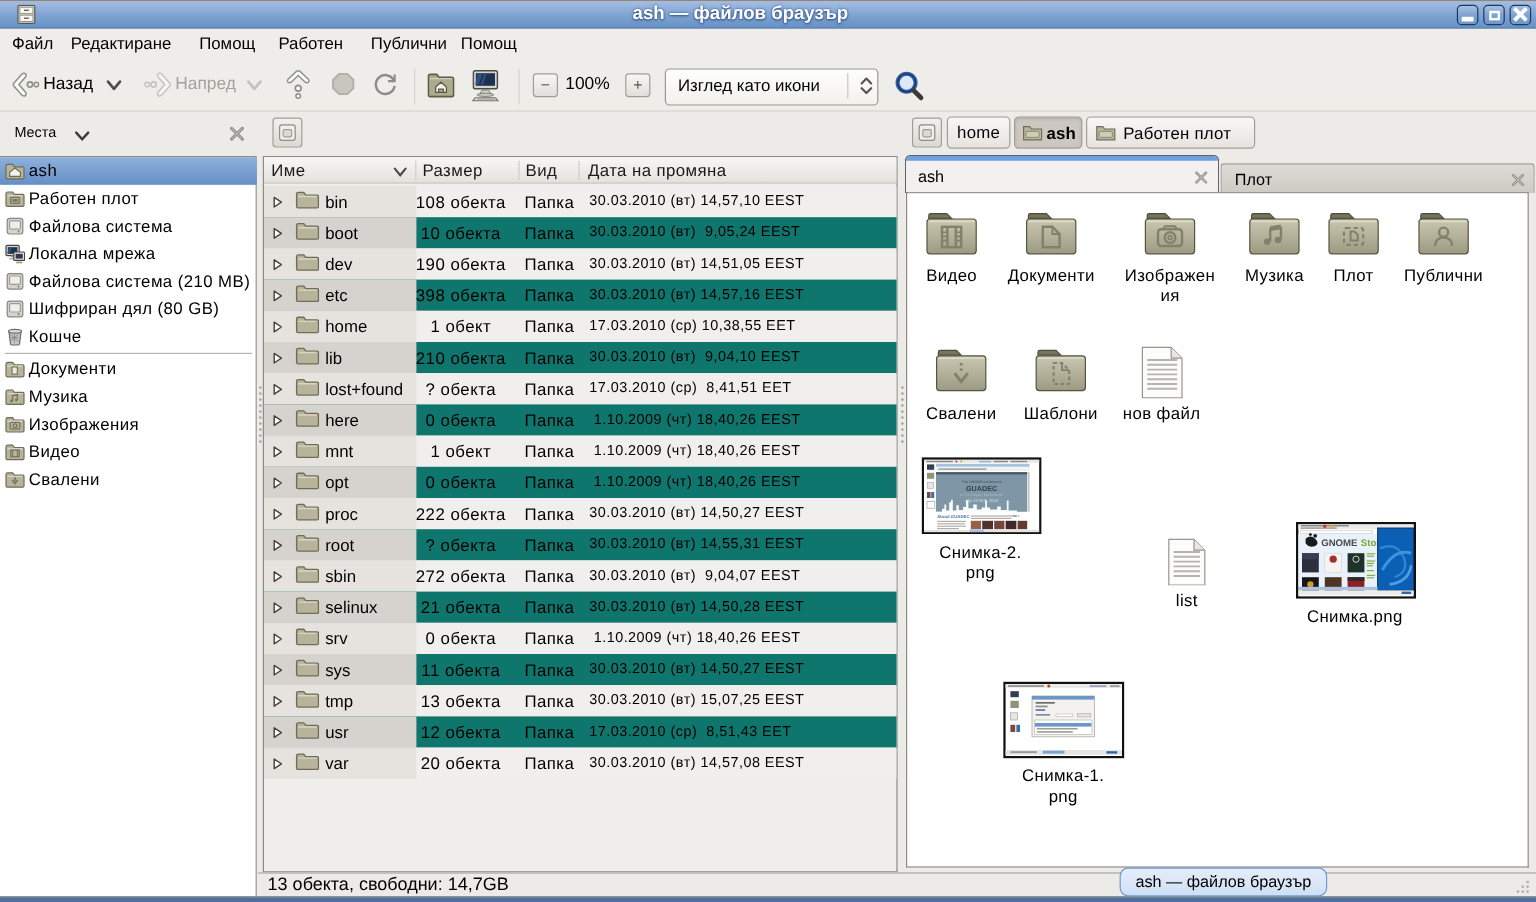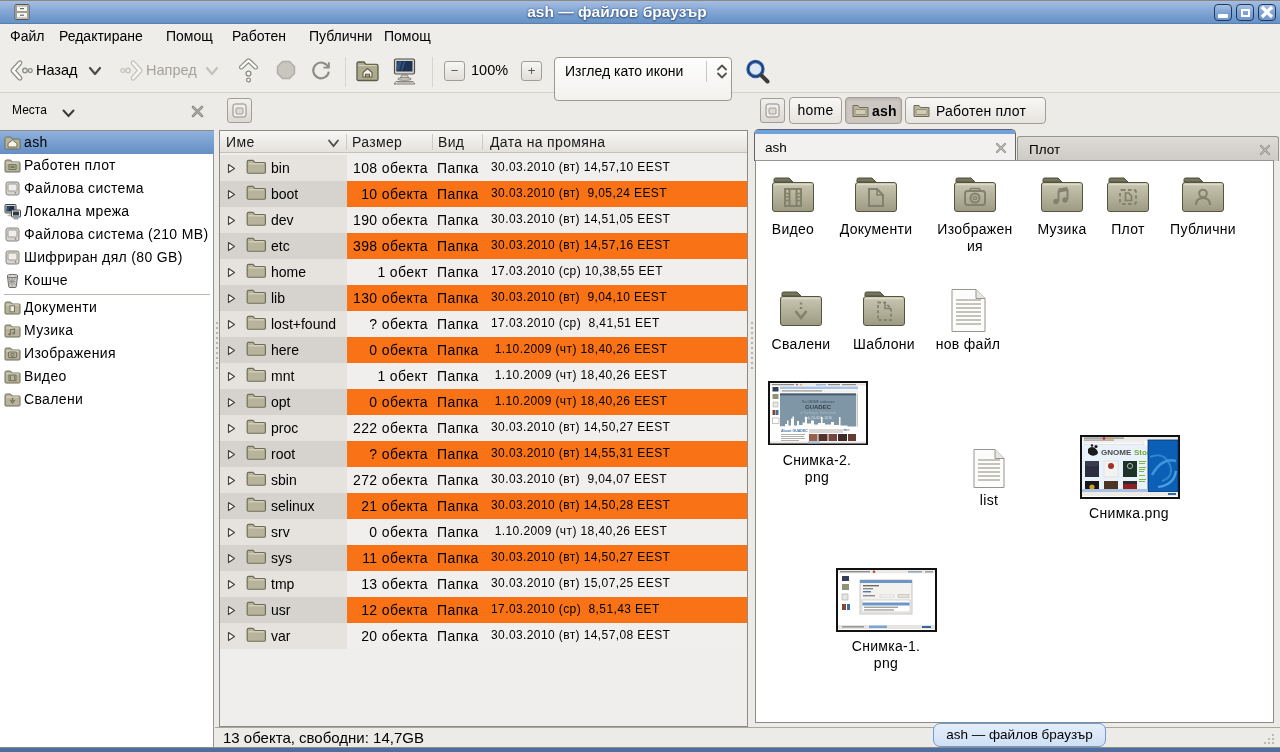--- a/index.html
+++ b/index.html
@@ -9,42 +9,42 @@
 .titlebar{left:0;top:0;width:1280px;height:24px;background:linear-gradient(#a5bde2 0%,#87a9d6 40%,#7099cc 75%,#6690c4 100%);border-top:1px solid #8a8880;box-shadow:inset 0 -1px 0 #5c7fae}
 .title{left:0;top:3px;width:1234px;text-align:center;font-weight:bold;font-size:15.5px;color:#fff;text-shadow:0 1px 2px #2e4d7c,0 0 2px #3d5e90}
 .wbtn{top:4px;width:18px;height:17px;border:1px solid #1f3a5f;border-radius:4px;background:linear-gradient(#a8c1e4,#7fa3d4 50%,#6f97ca)}
 
 .menubar{left:0;top:24px;width:1280px;height:24px;background:#eeedea}
 .mi{top:28px;font-size:14px}
 
 .toolbar{left:0;top:48px;width:1280px;height:45px;background:#eeedea;border-bottom:1px solid #d7d3cc}
 .tsep{top:57px;width:1px;height:30px;background:#d8d4ce}
 .zbtn{top:61px;width:21px;height:20px;border:1px solid #a29e97;border-radius:3px;background:linear-gradient(#f7f6f4,#e2dfda);text-align:center;line-height:18px;font-size:13px;color:#5a5752}
-.combo{left:554px;top:57px;width:178px;height:44px;border:1px solid #9d9992;border-radius:4px;background:linear-gradient(#fefefe,#f2f1ee);line-height:27px}
+.combo{left:554px;top:57px;width:178px;height:31px;border:1px solid #9d9992;border-radius:4px;background:linear-gradient(#fefefe,#f2f1ee);line-height:27px}
 
 .sidehead{left:0;top:96px;width:215px;height:34px;background:#edebe7}
 .sidebody{left:0;top:130px;width:214px;height:617px;background:#fff;border-top:1px solid #8e8b86;border-right:1px solid #969390}
 .srow{left:0;width:214px;height:23px}
 .srow .lbl{position:absolute;left:24px;top:3px;font-size:14px;letter-spacing:0.35px}
 .sel{background:linear-gradient(#8fb1dc,#648ec5)}
 .sicon{position:absolute;left:4px;top:3px;width:17px;height:17px}
 
 .mbtn{top:98px;width:25px;height:25px;border:1px solid #a29e97;border-radius:3px;background:linear-gradient(#f2f0ed,#dcd9d3)}
 .listframe{left:219px;top:130px;width:529px;height:597px;background:#efeeec;border:1px solid #8e8b86}
 .lhead{left:0;top:0;width:527px;height:22px;background:linear-gradient(#f8f7f6,#eceae6 60%,#e4e1dc);border-bottom:1px solid #c5c1ba}
 .hsep{position:absolute;top:3px;width:1px;height:16px;background:#cfccc5}
 .hlbl{position:absolute;top:3px;font-size:14px;letter-spacing:0.35px;color:#1a1a1a}
 .lrow{left:0;width:527px;height:26px}
 .lrow .nc{position:absolute;left:0;top:0;width:127px;height:26px}
 .rl .nc{background:#e6e3df}.rl{background:#f0efed}
-.rd .nc{background:#d6d3cf}.rd{background:#f97316}
+.rd .nc{background:#d6d3cf}.rd{background:#0f766e}
 .exp{position:absolute;left:7px;top:8px}
 .fi16{position:absolute;left:26px;top:4px}
 .fname{position:absolute;left:51px;top:5px;font-size:14px}
-.fsize{position:absolute;left:120px;width:88px;top:5px;font-size:14px;letter-spacing:0.4px;text-align:right}
+.fsize{position:absolute;left:120px;width:88px;top:5px;font-size:14px;letter-spacing:0.4px;text-align:center}
 .ftype{position:absolute;left:217px;top:5px;font-size:14px;letter-spacing:0.4px}
 .fdate{position:absolute;left:271px;top:5px;font-size:12px;letter-spacing:0.4px}
 
 .crumb{top:97px;height:27px;border:1px solid #a29e97;border-radius:4px;background:linear-gradient(#f8f7f5,#e7e4df);font-size:14px;letter-spacing:0.2px}
 .iconview{left:755px;top:160px;width:519px;height:563px;background:#fff;border:1px solid #8e8b86;border-top:1px solid #989691}
 .ilabel{position:absolute;text-align:center;font-size:14px;letter-spacing:0.3px;line-height:16.5px}
 
 .statusbar{left:215px;top:727px;width:1065px;height:20px;background:#edebe7;border-top:1px solid #aaa79f}
 .bottomline{left:0;top:747px;width:1280px;height:5px;background:#4c6f9f;border-top:1px solid #8e8b86}
 .tooltip{left:933px;top:723px;width:173px;height:24px;border:1px solid #6f9ad2;border-radius:7px;background:linear-gradient(#e4eefa,#cfe0f5);text-align:center;line-height:22px;font-size:13.5px}
@@ -343,21 +343,21 @@
 <div class="a lrow rd" style="left:220px;top:285px">
     <div class="nc"></div>
     <svg class="exp" width="9" height="11" viewBox="0 0 9 11">
       <path d="M1.5,1.5 L7.5,5.5 L1.5,9.5 Z" fill="#fdfdfc" stroke="#45443f" stroke-width="1.2" stroke-linejoin="round"></path>
     </svg>
     <svg class="fi16" width="20" height="16" viewBox="0 0 17 15" preserveAspectRatio="none">
       <path d="M1,2.5 q0,-1.2 1.2,-1.2 h3.8 l1.5,2 h8 q1,0 1,1 v8 q0,1 -1,1 h-13.5 q-1,0 -1,-1 z" fill="#b7b49b" stroke="#6f6d58"></path>
       <path d="M2.2,4.5 h13" stroke="#d8d6c4" stroke-width="1.1"></path>
     </svg>
     <div class="fname">lib</div>
-    <div class="fsize">130 обекта</div>
+    <div class="fsize">210 обекта</div>
     <div class="ftype">Папка</div>
     <div class="fdate">30.03.2010 (вт)&nbsp; 9,04,10 EEST</div>
   </div>
 <div class="a lrow rl" style="left:220px;top:311px">
     <div class="nc"></div>
     <svg class="exp" width="9" height="11" viewBox="0 0 9 11">
       <path d="M1.5,1.5 L7.5,5.5 L1.5,9.5 Z" fill="#fdfdfc" stroke="#45443f" stroke-width="1.2" stroke-linejoin="round"></path>
     </svg>
     <svg class="fi16" width="20" height="16" viewBox="0 0 17 15" preserveAspectRatio="none">
       <path d="M1,2.5 q0,-1.2 1.2,-1.2 h3.8 l1.5,2 h8 q1,0 1,1 v8 q0,1 -1,1 h-13.5 q-1,0 -1,-1 z" fill="#b7b49b" stroke="#6f6d58"></path>

